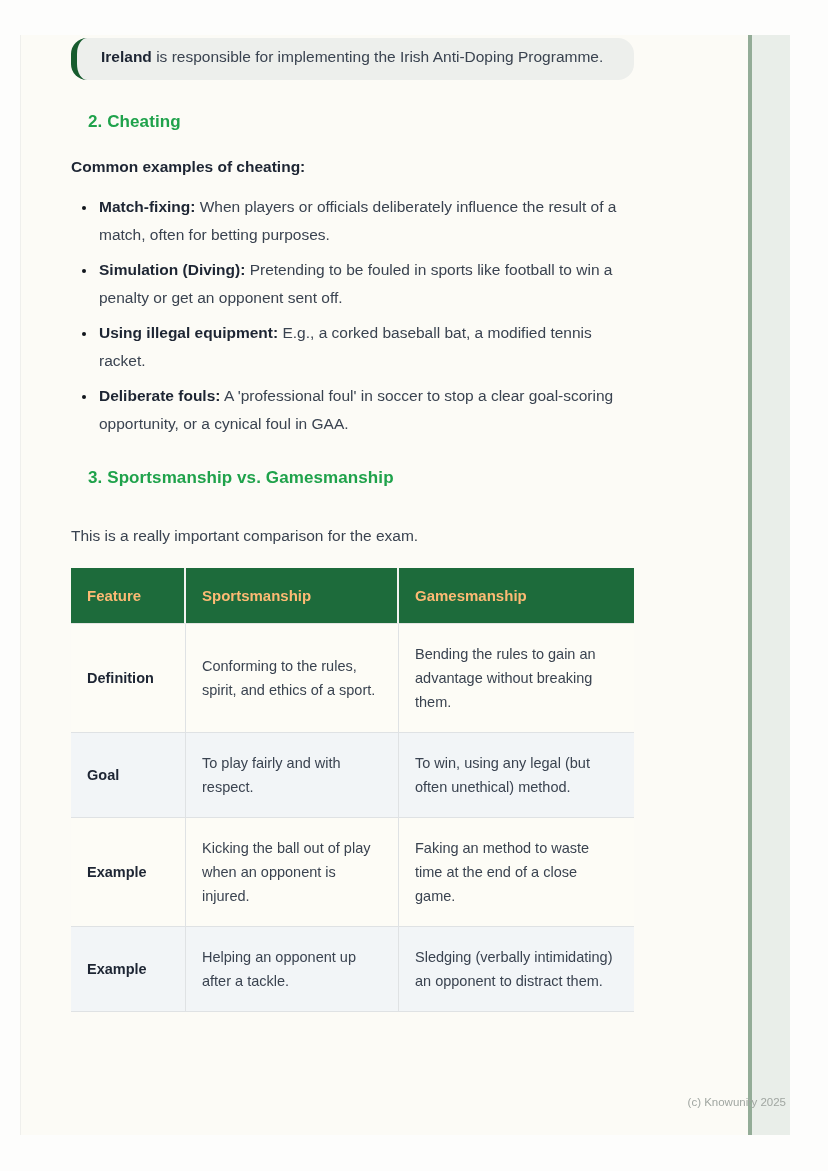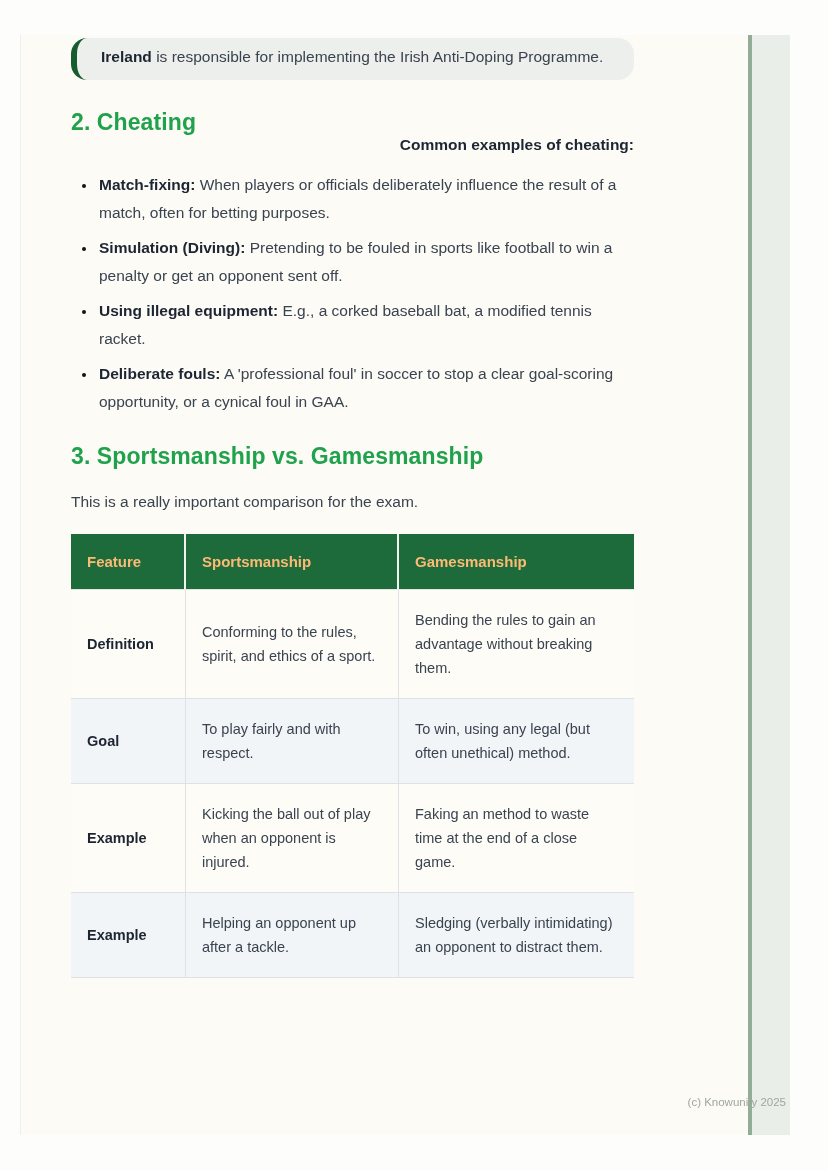--- a/index.html
+++ b/index.html
@@ -52,51 +52,52 @@
     border-left:6px solid var(--callout-border-green);
     padding:2px 28px 6px 24px;
     font-size:15.5px;
     line-height:34px;
     text-align:justify;
     border-radius:16px;
   }
   .callout b{color:var(--text-bold);}
   h2{
     color:var(--heading-green);
-    font-size:23px;
+    font-size:17px;
     line-height:28px;
     margin-top:28px;
     letter-spacing:.1px;
+    margin-left:17px;
   }
   .para{
     margin-top:22px;
     font-size:15.5px;
     line-height:23px;
   }
   .list-title{
+    margin-top:22px;
     font-size:15.5px;
     font-weight:bold;
     color:var(--text-bold);
-    text-align:right;
   }
   ul.bullets{
     margin-top:17px;
     padding-left:26px;
     list-style:disc;
   }
   ul.bullets li{
     font-size:15.5px;
     line-height:28px;
     margin-bottom:7px;
     padding-left:2px;
   }
   ul.bullets li::marker{color:#10151c;font-size:13px;}
   ul.bullets li b{color:var(--text-bold);}
   h2.second{margin-top:26px;}
-  .para.second{margin-top:20px;}
+  .para.second{margin-top:32px;}
   table.compare{
     margin-top:21px;
     width:563px;
     border-collapse:separate;
     border-spacing:0;
     font-size:14.5px;
   }
   table.compare th{
     background:var(--table-header-green);
     color:#fdba74;

